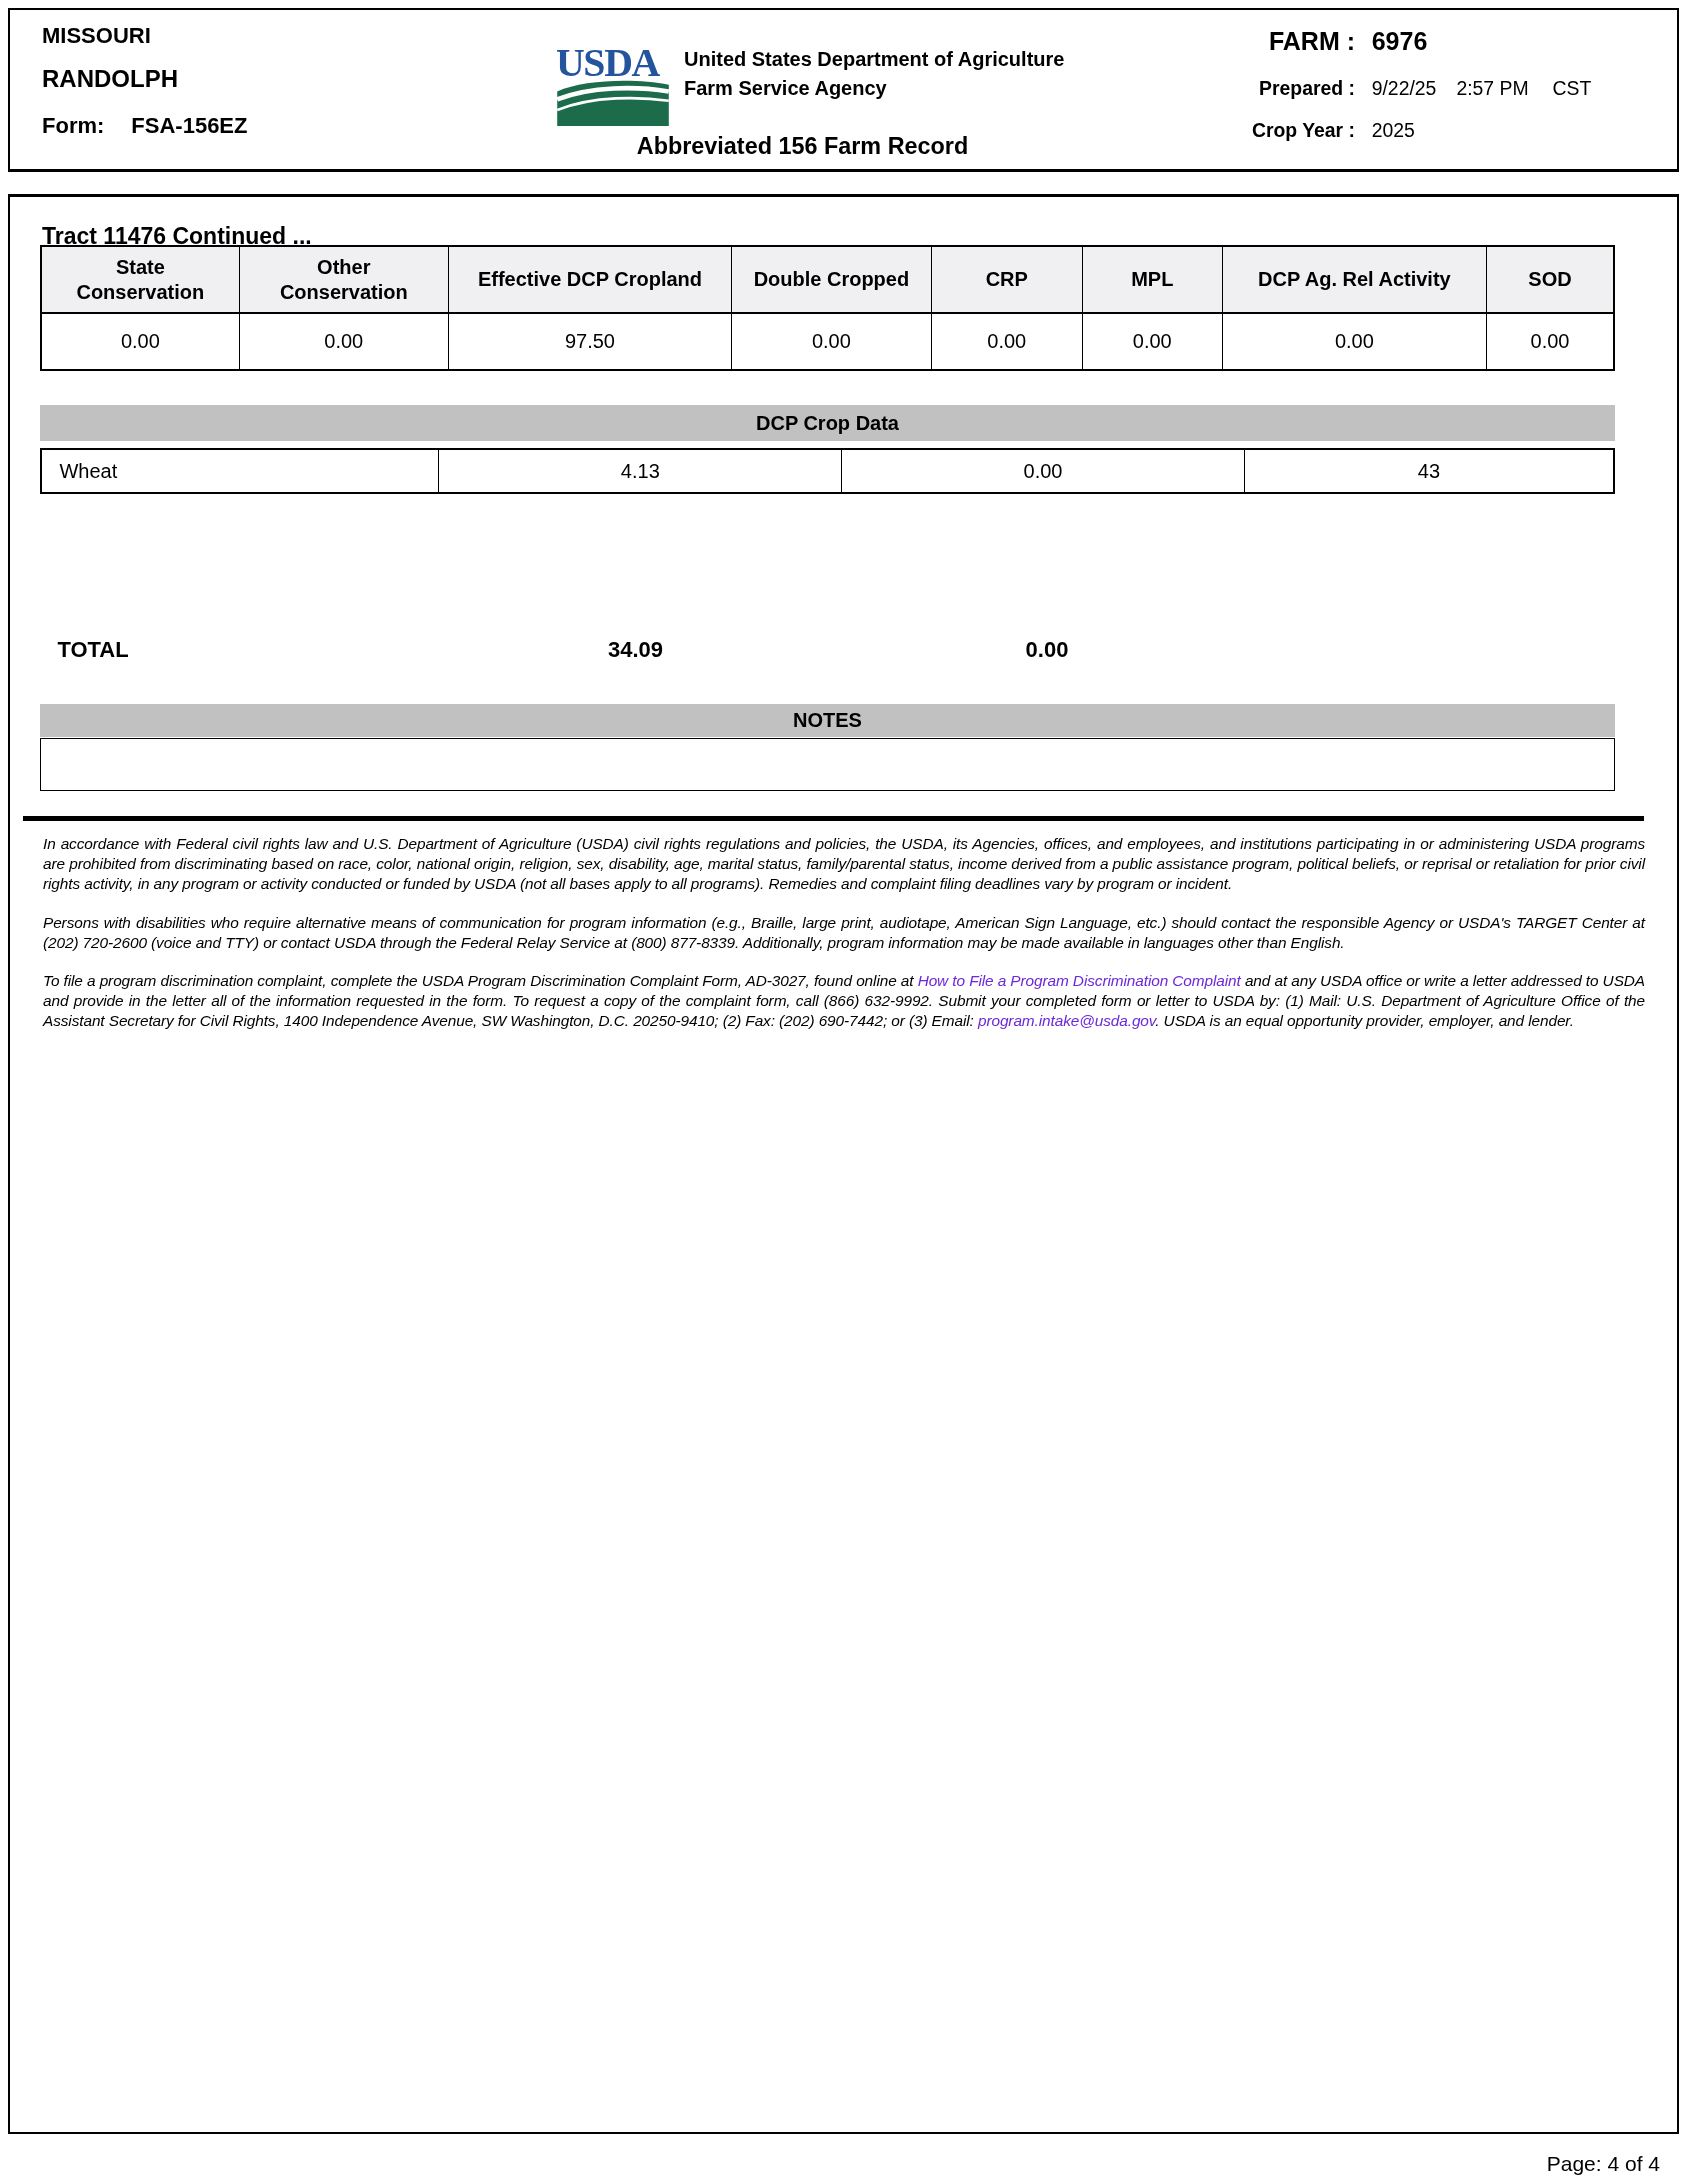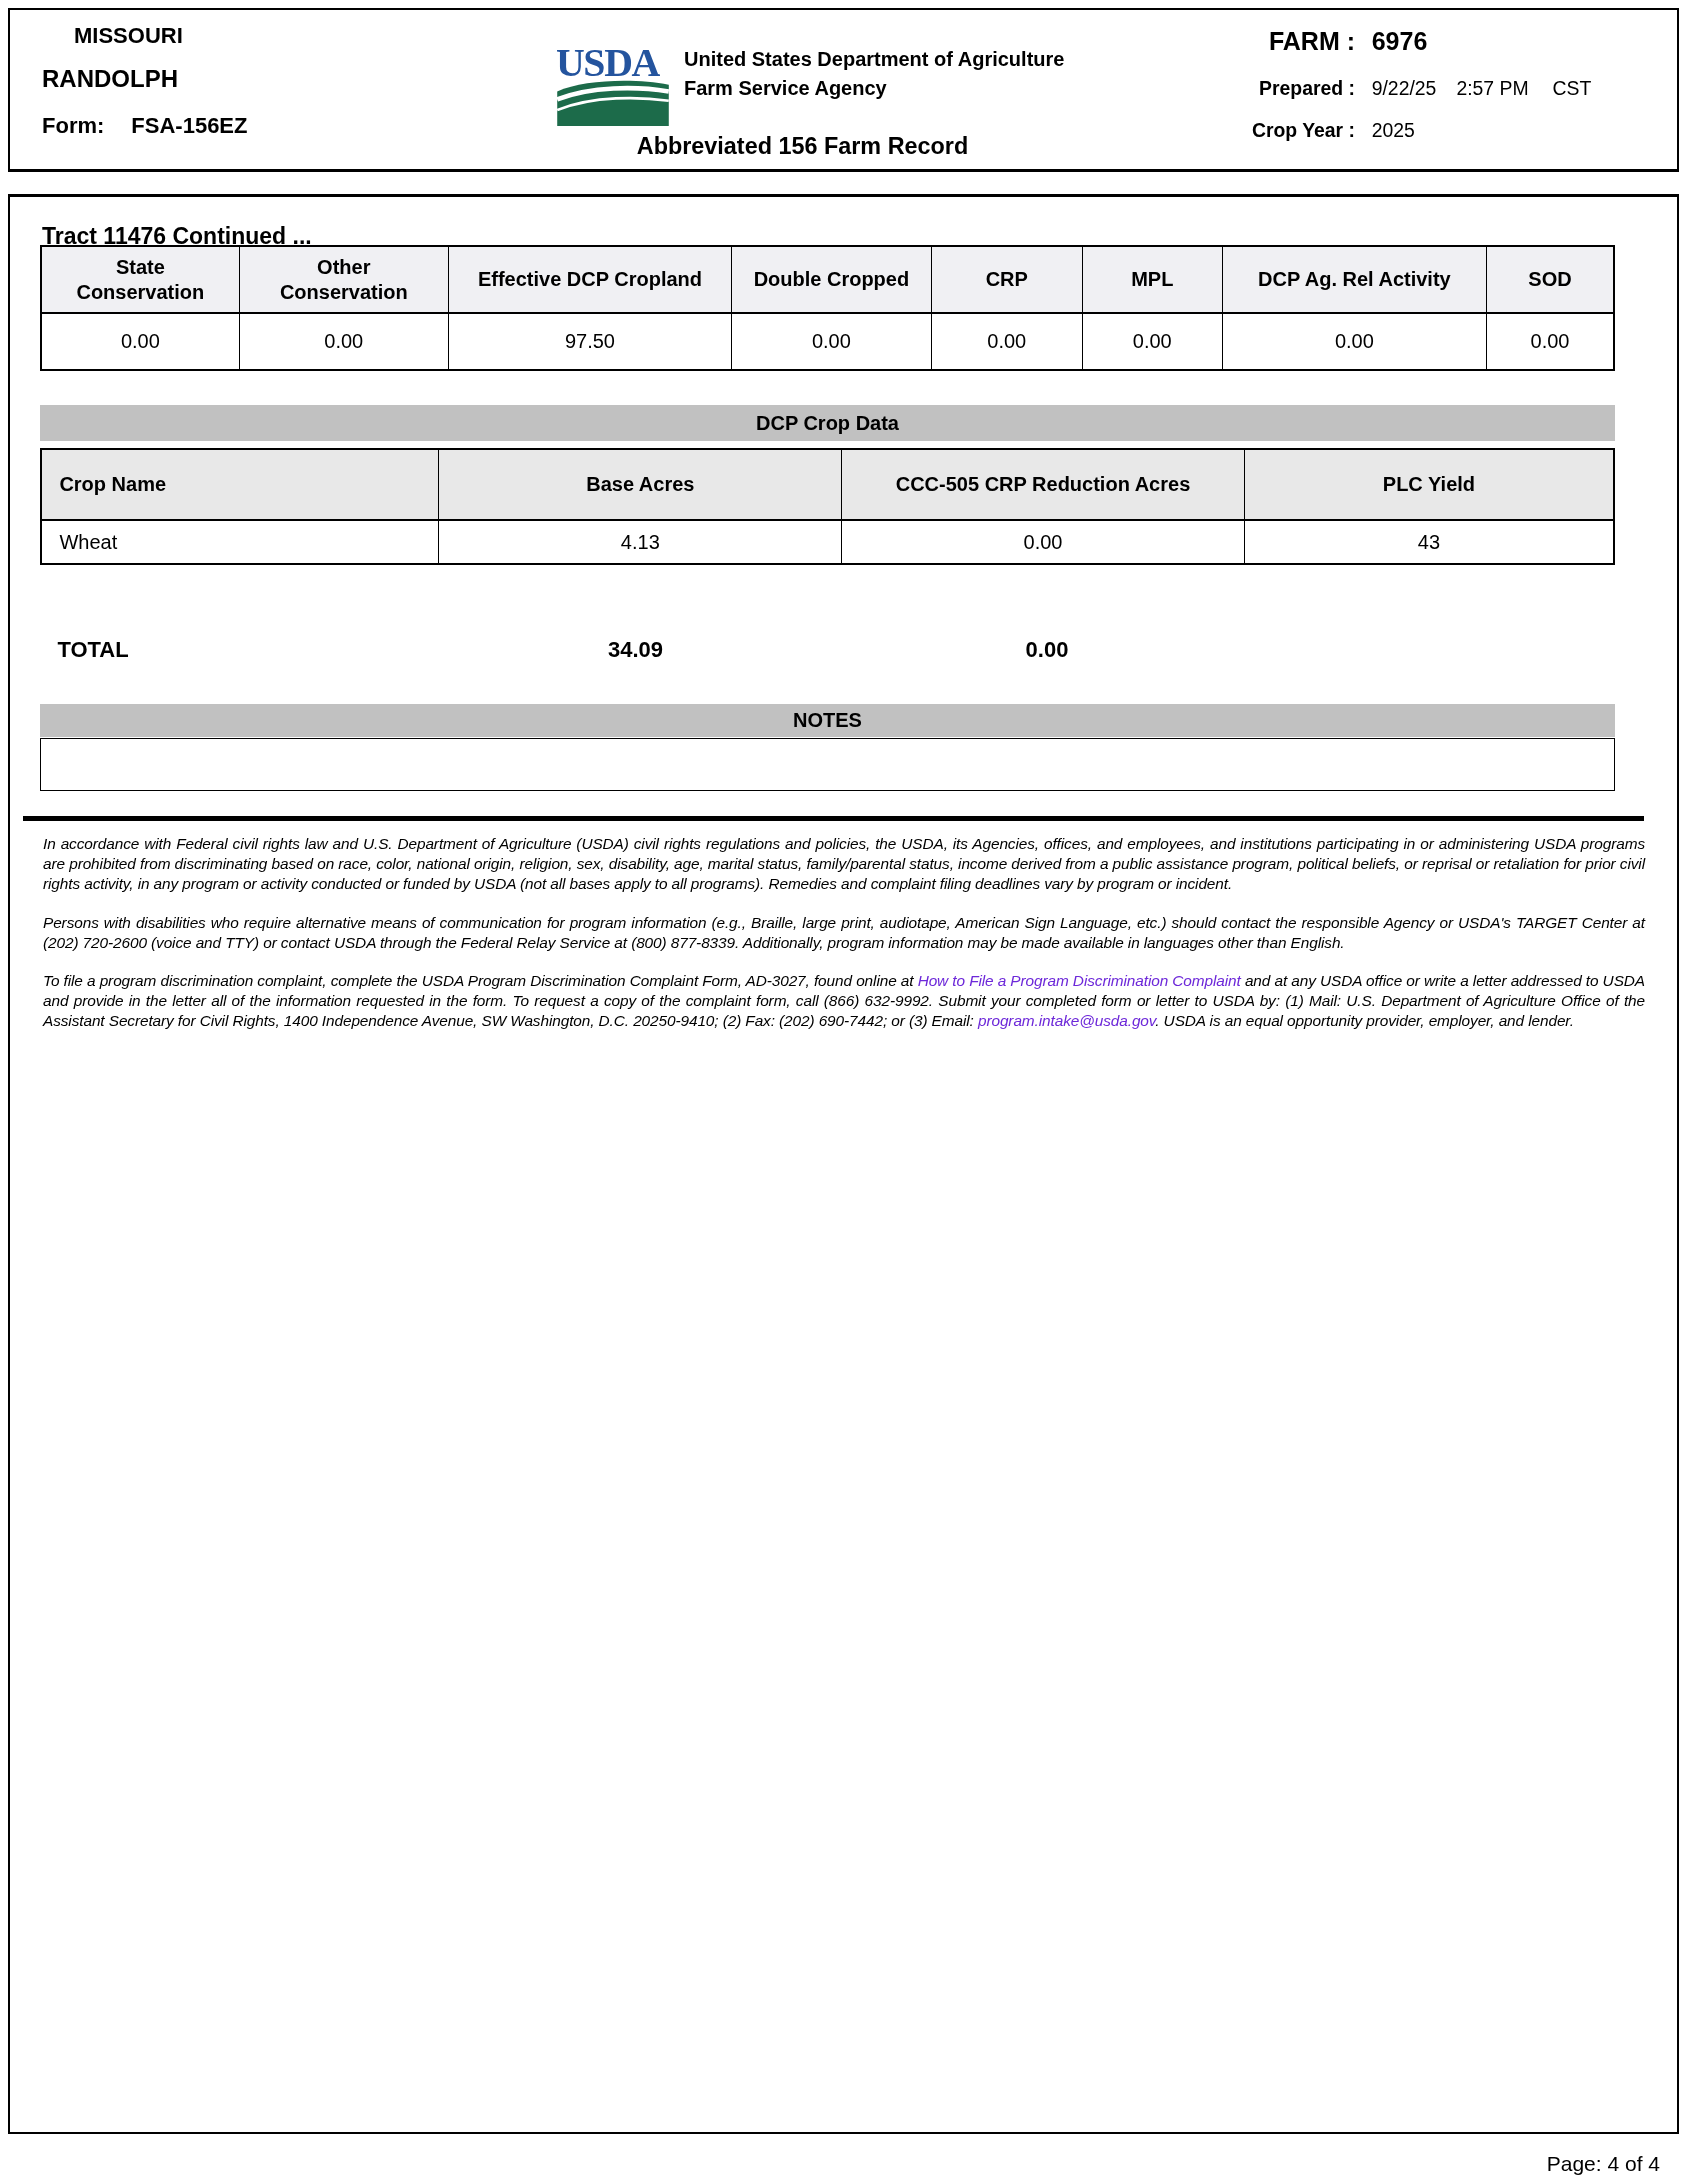--- a/index.html
+++ b/index.html
@@ -3,21 +3,21 @@
 <meta charset="utf-8">
 <style>
   * { margin:0; padding:0; box-sizing:border-box; }
   html,body { background:#ffffff; }
   body { font-family:"Liberation Sans", sans-serif; color:#000; }
   .page { position:relative; width:1687px; height:2183px; background:#fff; overflow:hidden; }
 
   
   .header-box { position:absolute; left:8px; top:8px; width:1671px; height:164px;
                 border:2px solid #000; border-bottom-width:3.3px; background:#fff; }
-  .hdr-state   { position:absolute; left:32px; top:13.3px;  font-size:22px; font-weight:bold;margin-left:32px; }
+  .hdr-state   { position:absolute; left:32px; top:13.3px;  font-size:22px; font-weight:bold; }
   .hdr-county  { position:absolute; left:32px; top:55px;  font-size:24px; font-weight:bold; }
   .hdr-form    { position:absolute; left:32px; top:103px; font-size:22px; font-weight:bold; }
   .hdr-form .v { margin-left:27px; }
   .usda-logo   { position:absolute; left:547px; top:31px; width:112px; height:85px; }
   .agency      { position:absolute; left:674px; top:35px; font-size:20px; font-weight:bold; line-height:29px; }
   .doc-title   { position:absolute; left:459px; top:123px; width:667px; text-align:center;
                  font-size:23.4px; font-weight:bold; }
   .hdr-right   { position:absolute; left:1195px; top:0; }
   .hr-row      { position:absolute; display:flex; align-items:baseline; white-space:nowrap; }
   .hr-row .lbl { display:inline-block; width:150px; text-align:right; font-weight:bold; }
@@ -162,26 +162,20 @@
     <div class="section-bar dcp-bar">DCP Crop Data</div>
 
     <table class="crop-table">
       <colgroup>
         <col style="width:25.3%">
           <col style="width:25.6%">
           <col style="width:25.6%">
           <col style="width:23.5%">
       </colgroup>
       <tbody>
-          <tr>
-        <th class="first">Crop Name</th>
-        <th>Base Acres</th>
-        <th>CCC-505 CRP Reduction Acres</th>
-        <th>PLC Yield</th>
-      </tr>
       <tr>
         <td class="first">Wheat</td>
         <td>4.13</td>
         <td>0.00</td>
         <td>43</td>
       </tr>
     </tbody>
       </table>
 
     <div class="total-row">

